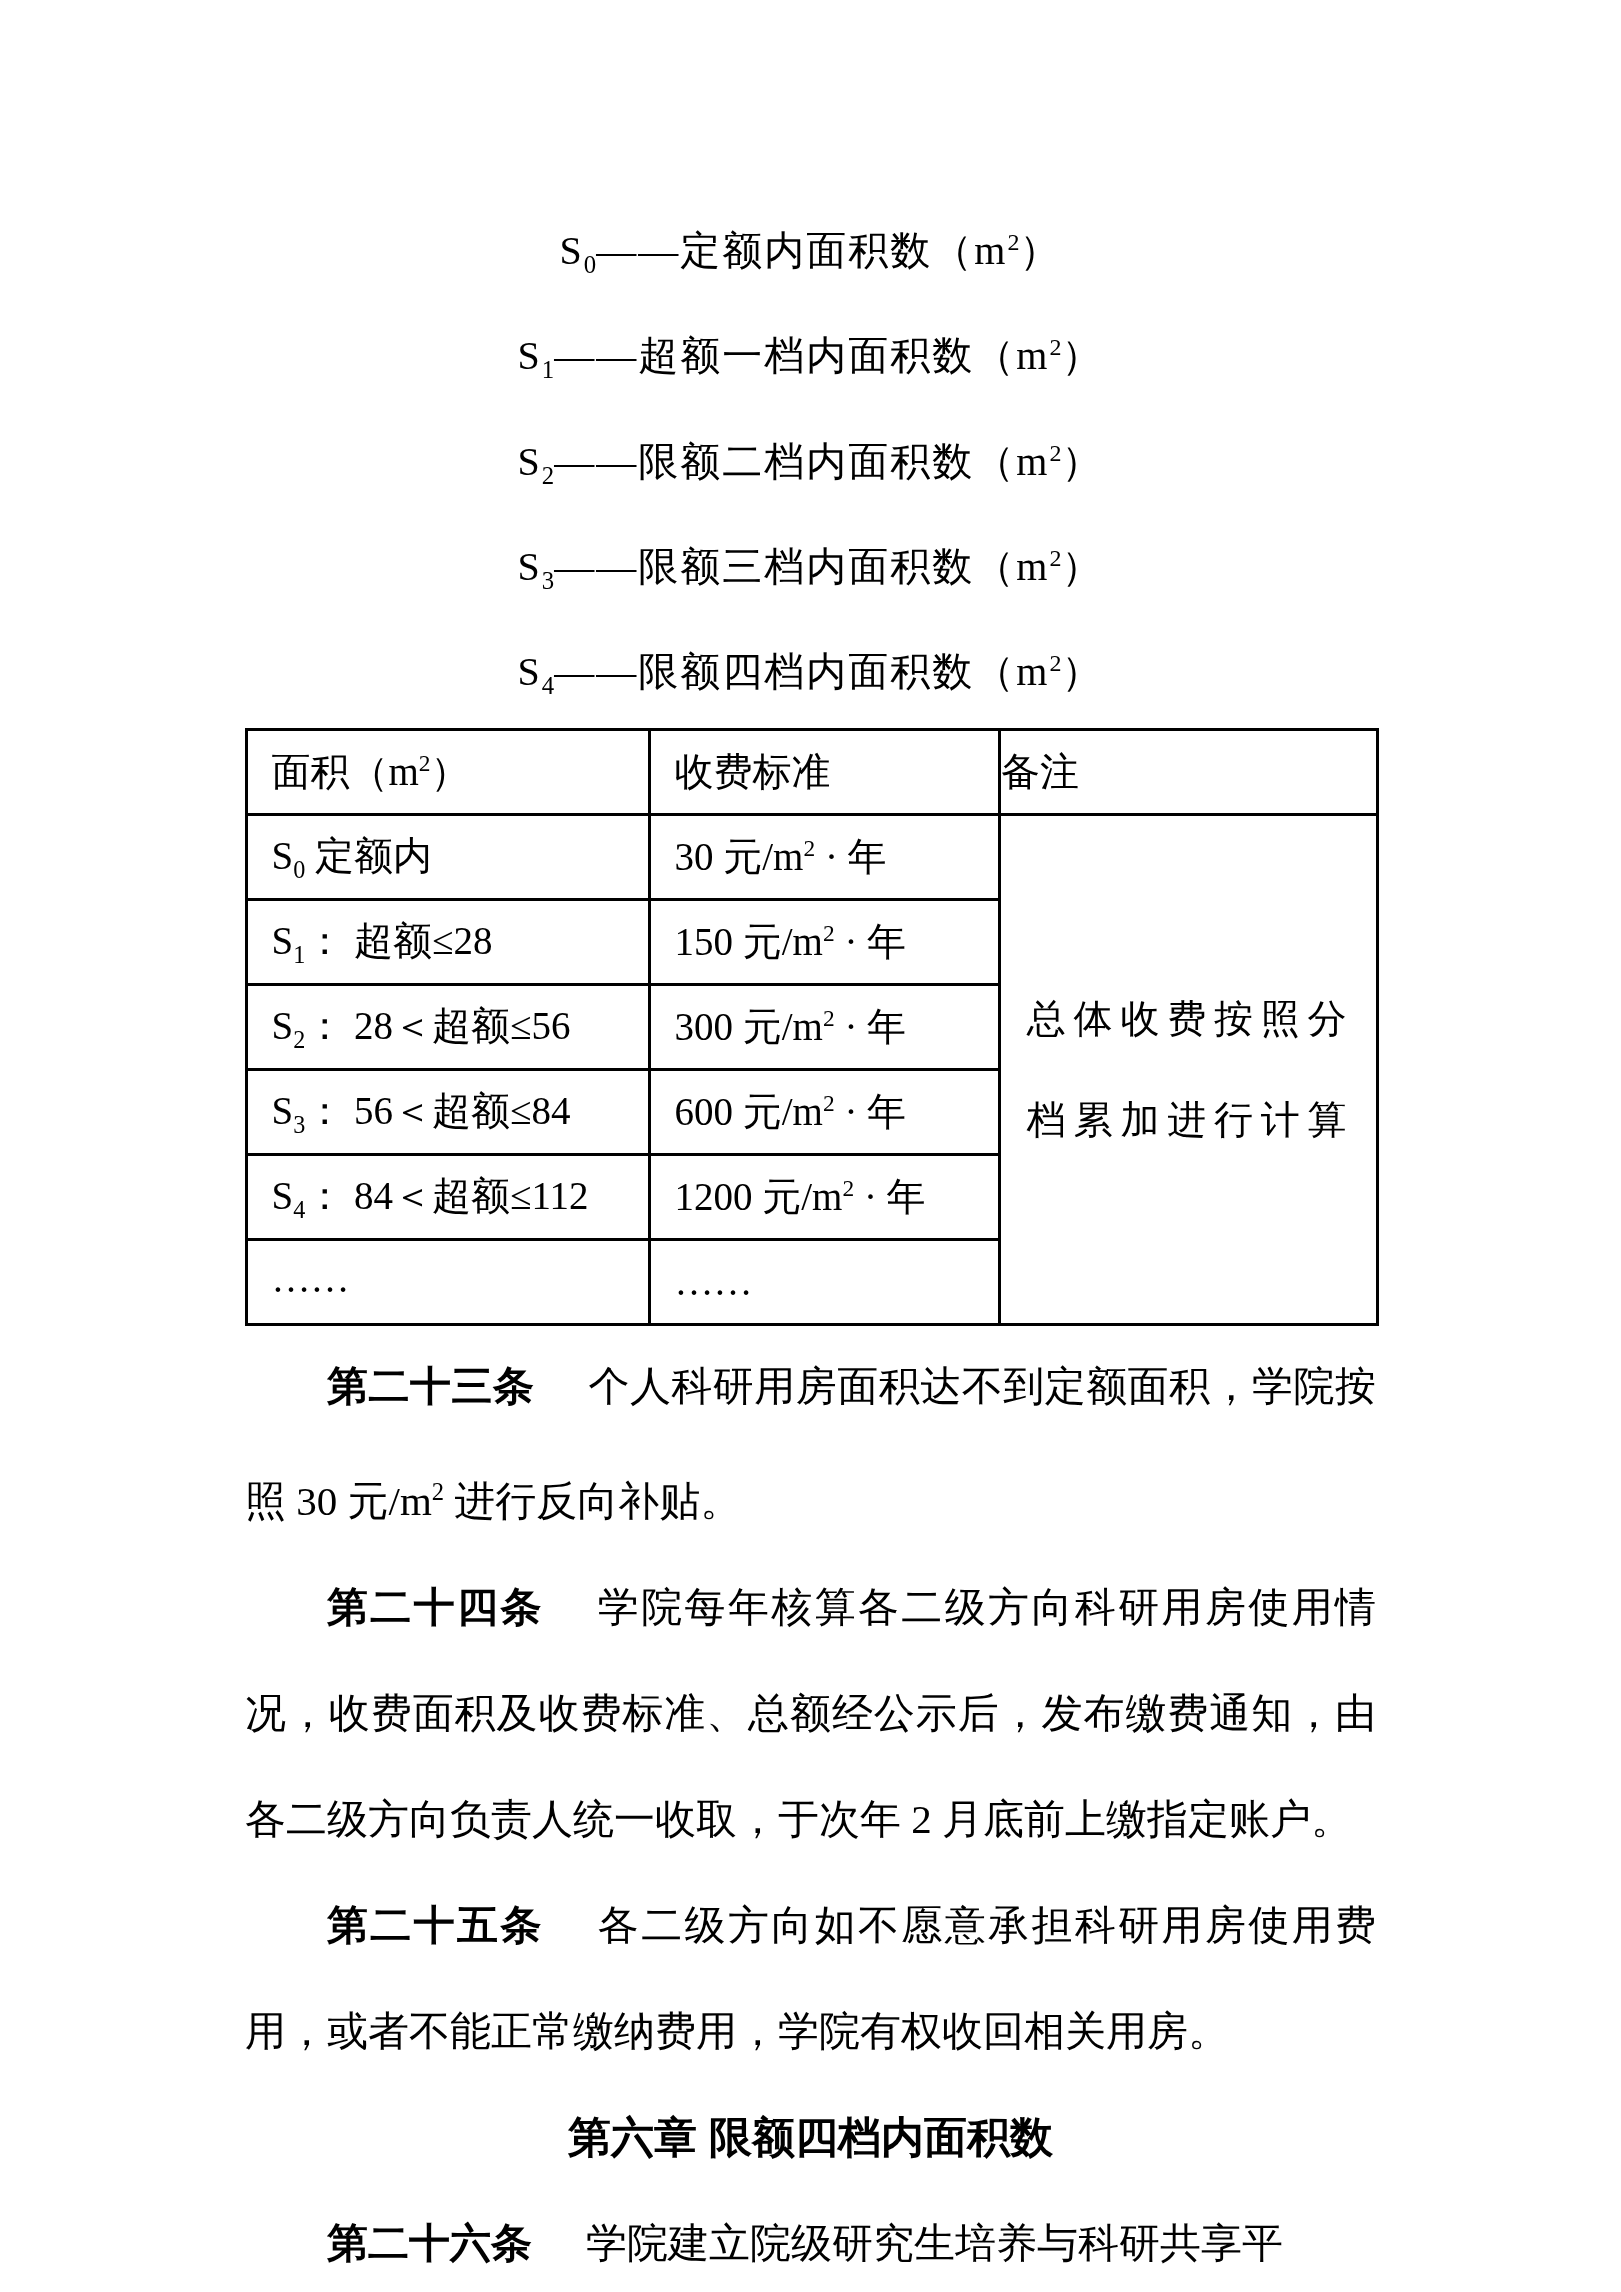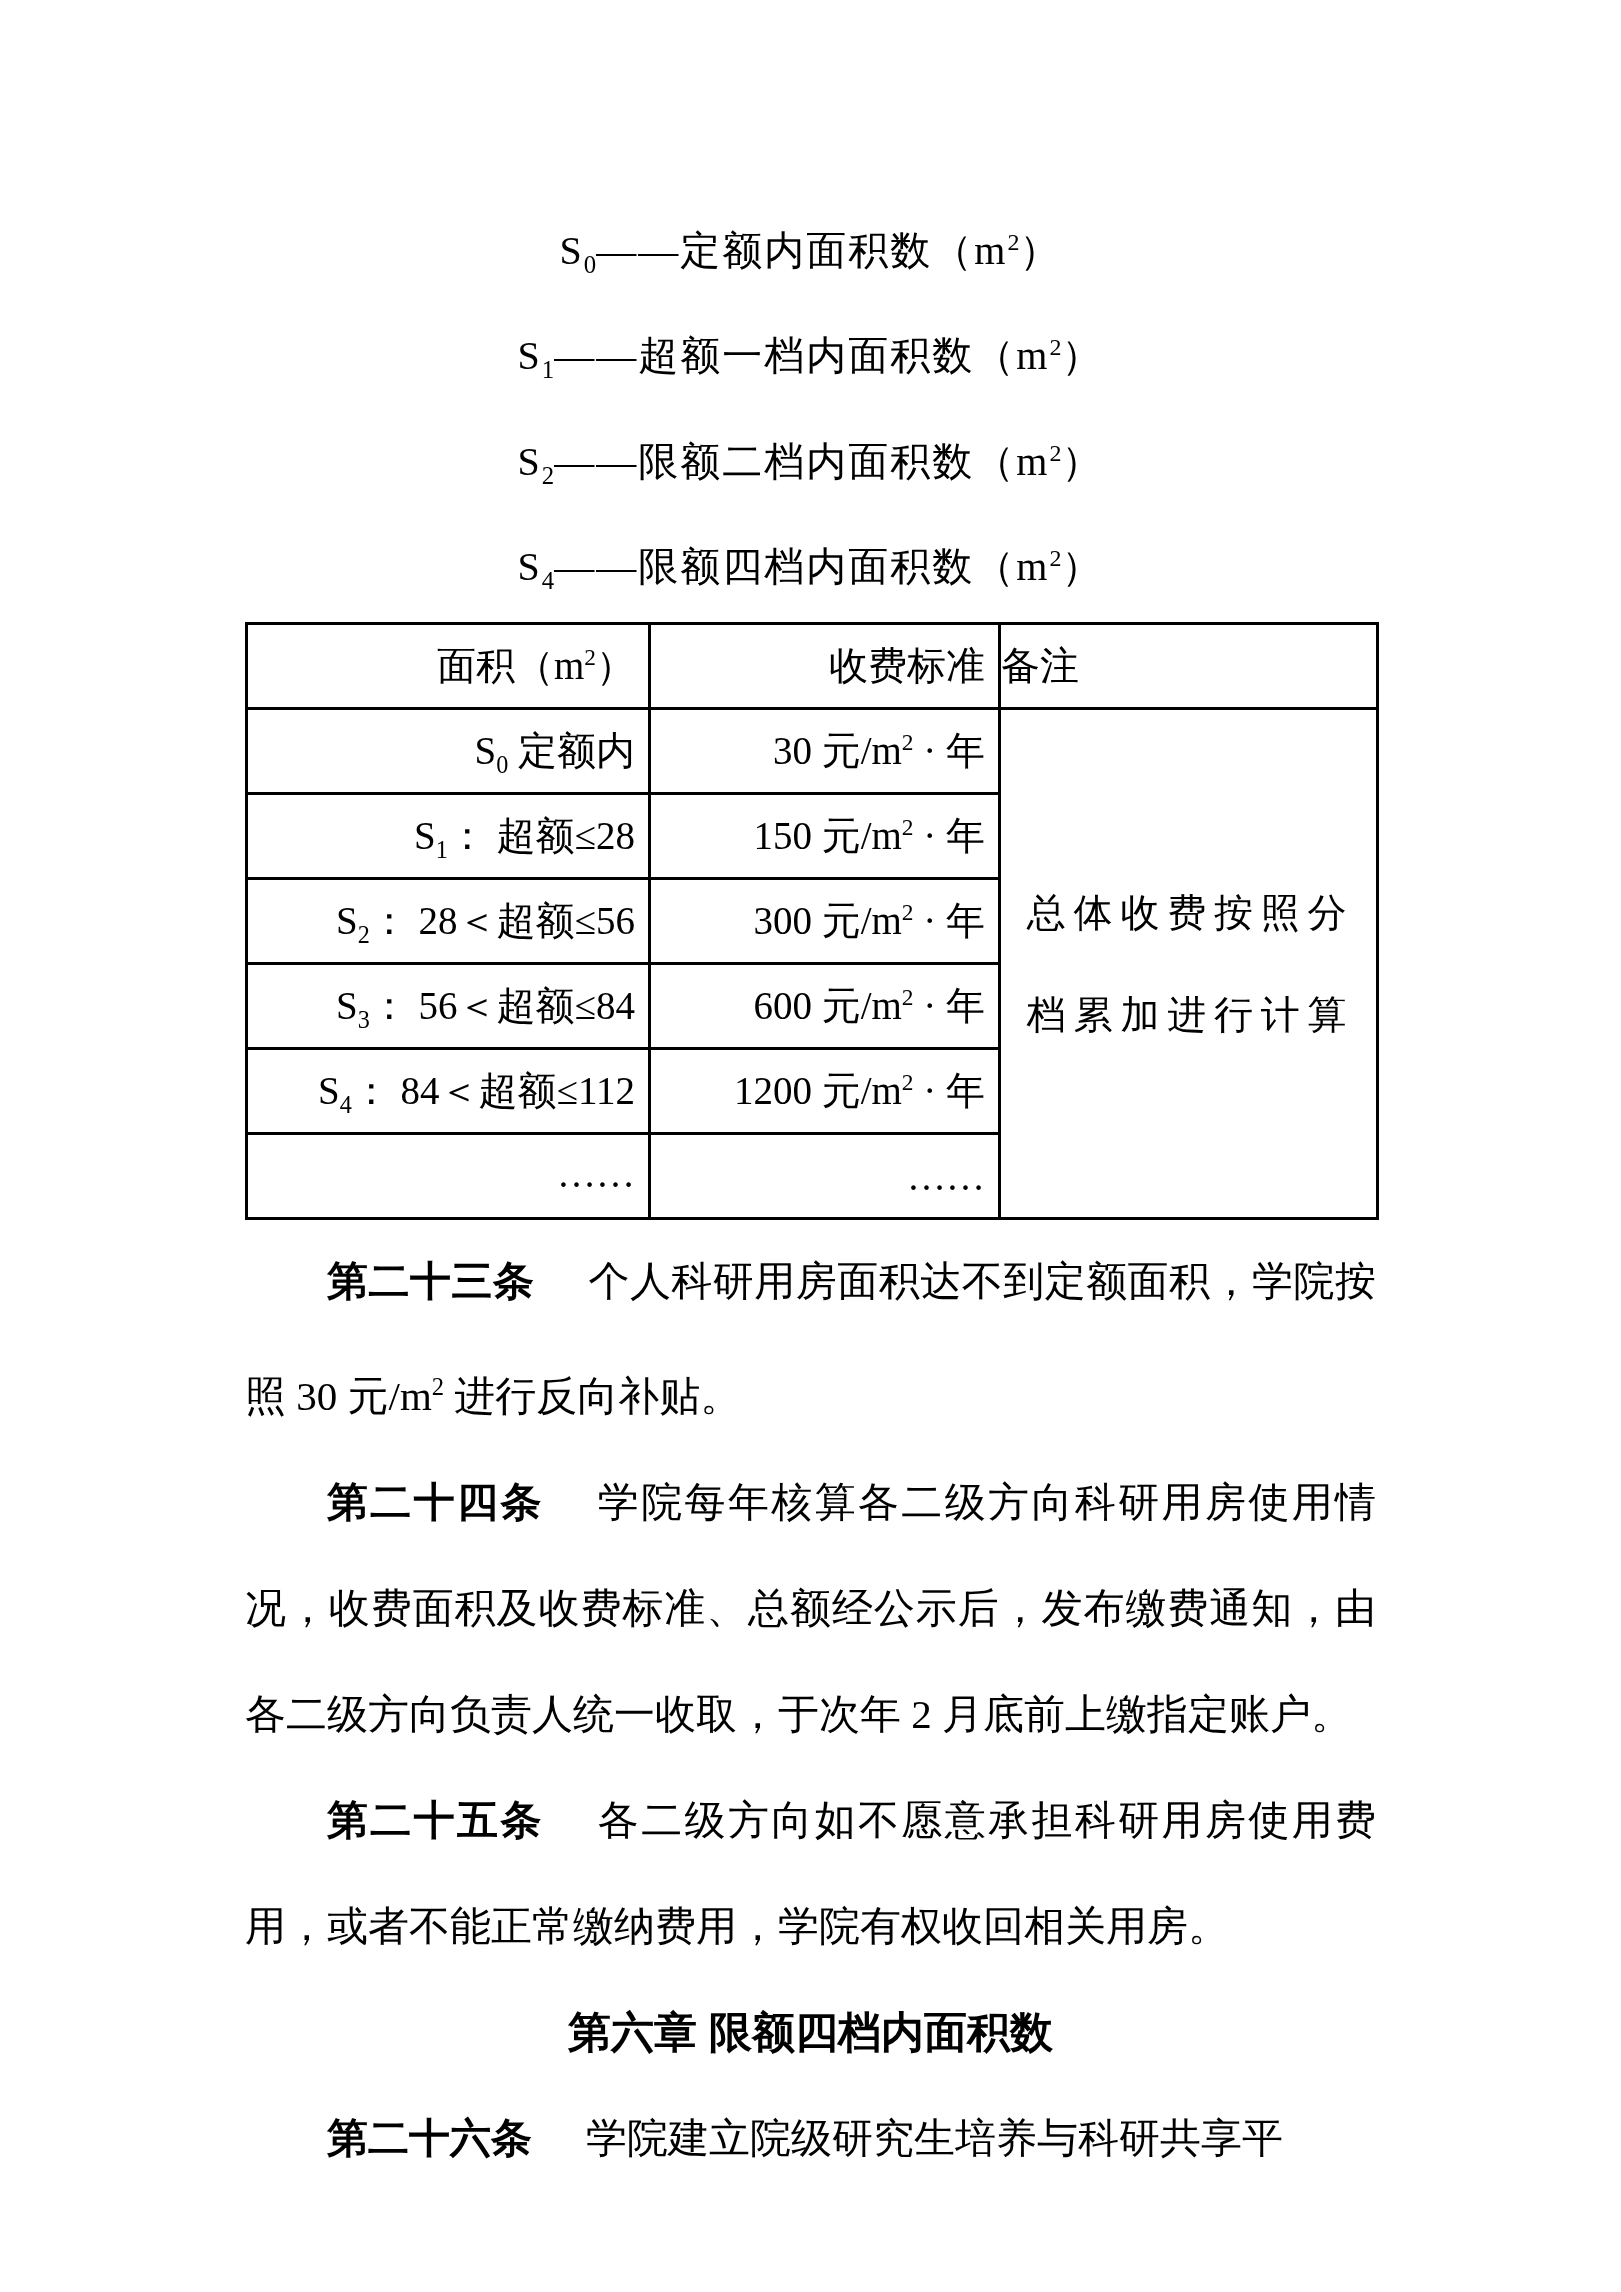--- a/index.html
+++ b/index.html
@@ -54,23 +54,23 @@
   .fee-table col.c2 { width: 350px; }
   .fee-table col.c3 { width: 378px; }
   .fee-table th, .fee-table td {
     border: 3.9px solid #000;
     height: 82px;
     vertical-align: middle;
     font-weight: normal;
     padding: 0;
   }
   .fee-table th.left, .fee-table td.left {
-    text-align: right;
+    text-align: left;
     padding-left: 23.5px;
-    padding-right: 13px;
+    padding-right: 6px;
   }
   .fee-table th.center {
     text-align: left;
   }
   .fee-table td.note-cell {
     text-align: right;
     padding: 0 21.6px;
     letter-spacing: 7.8px;
     line-height: 2.6;
   }
@@ -104,20 +104,21 @@
 </style>
 </head>
 <body>
 
 <div class="page">
 
   <section class="definitions">
     <p class="def-line"><span>S</span><sub>0</sub><span>——定额内面积数（m</span><sup>2</sup><span>）</span></p>
     <p class="def-line"><span>S</span><sub>1</sub><span>——超额一档内面积数（m</span><sup>2</sup><span>）</span></p>
     <p class="def-line"><span>S</span><sub>2</sub><span>——限额二档内面积数（m</span><sup>2</sup><span>）</span></p>
+    <p class="def-line"><span>S</span><sub>3</sub><span>——限额三档内面积数（m</span><sup>2</sup><span>）</span></p>
     <p class="def-line"><span>S</span><sub>4</sub><span>——限额四档内面积数（m</span><sup>2</sup><span>）</span></p>
   </section>
 
   <table class="fee-table">
     <colgroup>
         <col class="c1">
         <col class="c2">
         <col class="c3">
       </colgroup>
     <thead>

